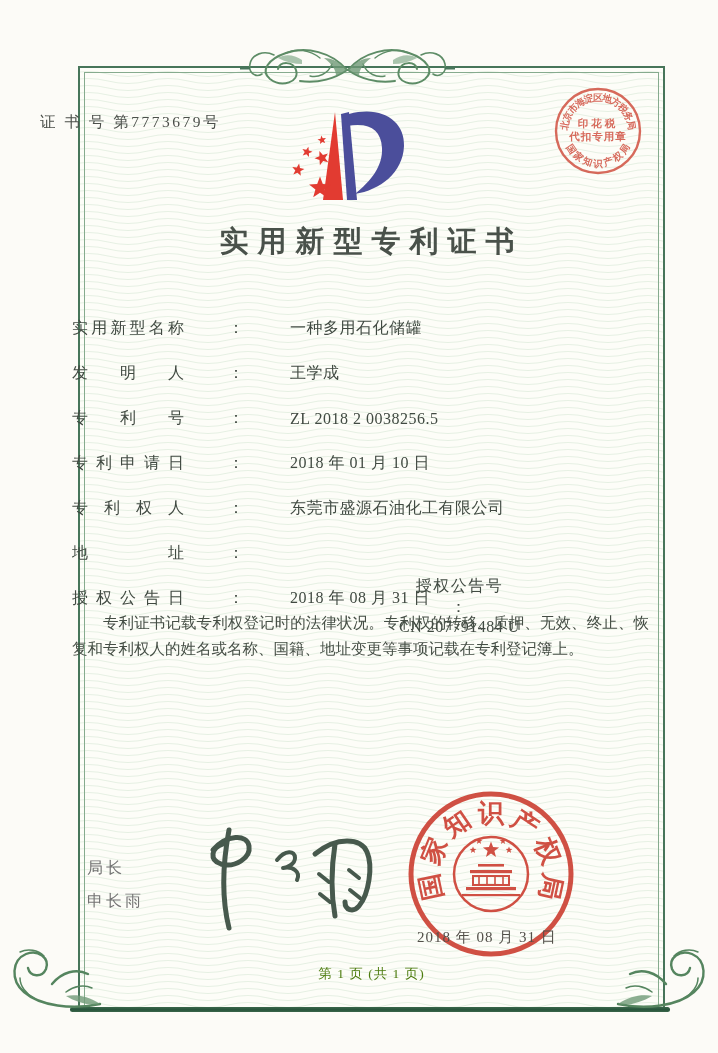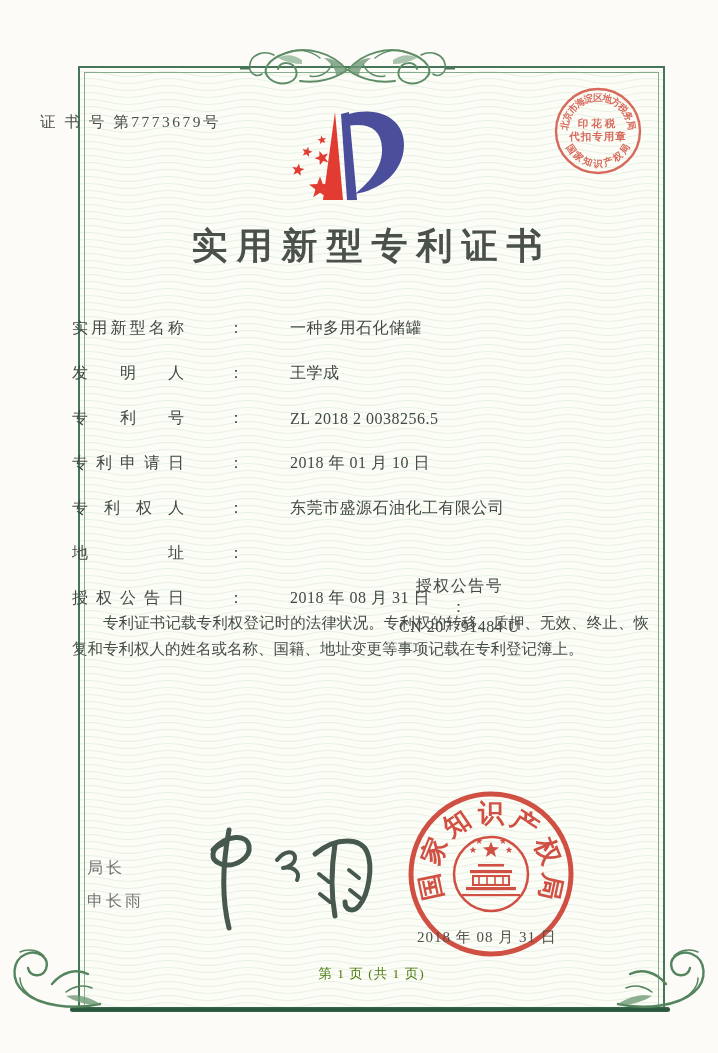--- a/index.html
+++ b/index.html
@@ -31,21 +31,21 @@
     background:linear-gradient(180deg,#3a664b,#27543b 55%,#3a664b); border-radius:3px; z-index:1;
   }
   .ornament { position:absolute; z-index:2; }
   .cert-no {
     position:absolute; left:40px; top:112px; font-size:15.5px; letter-spacing:2.5px;
     color:#4b4f4a; z-index:3;
   }
   .logo { position:absolute; left:283px; top:100px; z-index:3; }
   .title {
     position:absolute; left:80px; top:222px; width:583px; text-align:center;
-    font-size:36px; font-weight:600; letter-spacing:9px; color:#49514a; z-index:3;
+    font-size:29px; font-weight:600; letter-spacing:9px; color:#49514a; z-index:3;
   }
   .fields { position:absolute; left:72px; top:306px; width:575px; z-index:3; }
   .frow { position:relative; height:45px; display:flex; align-items:center;
           font-size:16px; color:#414a42; white-space:nowrap;gap:44px; }
   .flabel { display:inline-block; width:112px; text-align:justify; text-align-last:justify; }
   .fcolon { display:inline-block; margin-right:2px; }
   .fvalue { letter-spacing:0.5px; }
   .grant { position:absolute; left:327px; top:0; height:45px; display:flex; align-items:center;flex-direction:column; }
   .grant .glabel { letter-spacing:1.5px; }
   .paras { position:absolute; left:72px; top:610px; width:577px; z-index:3; }

